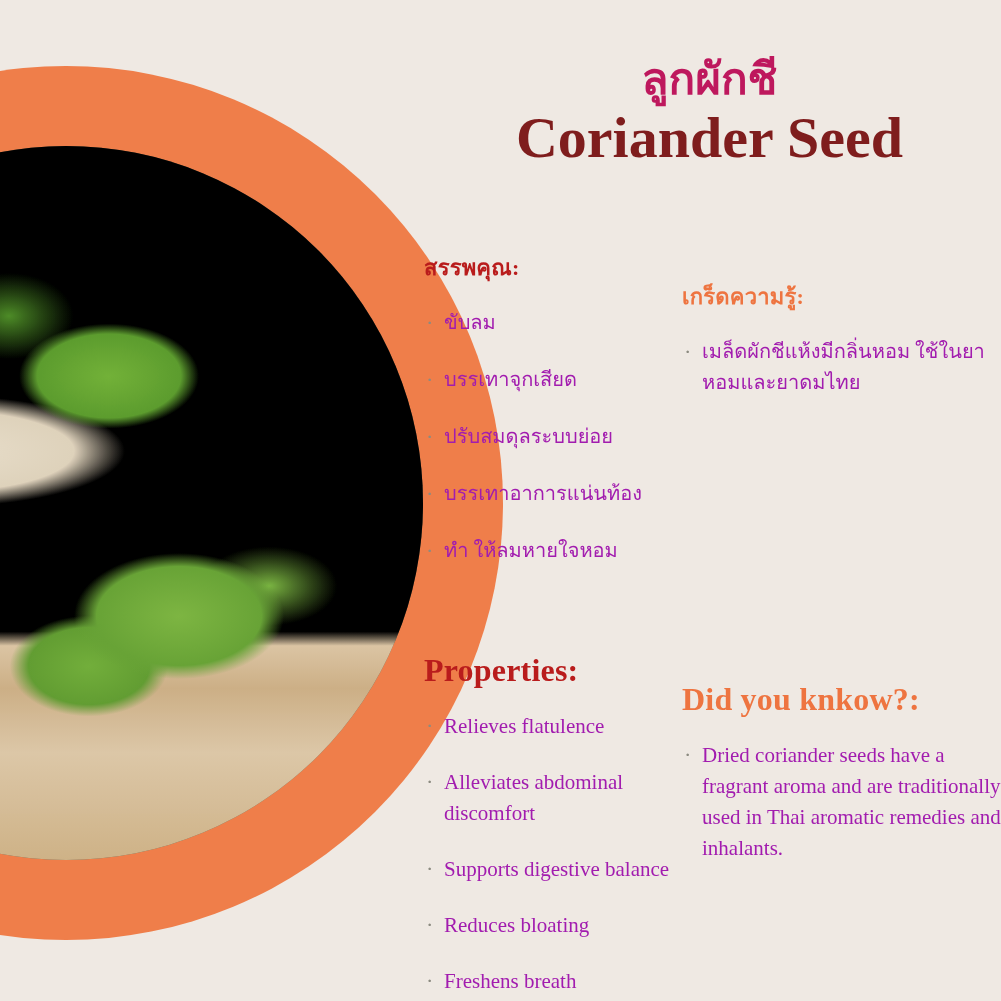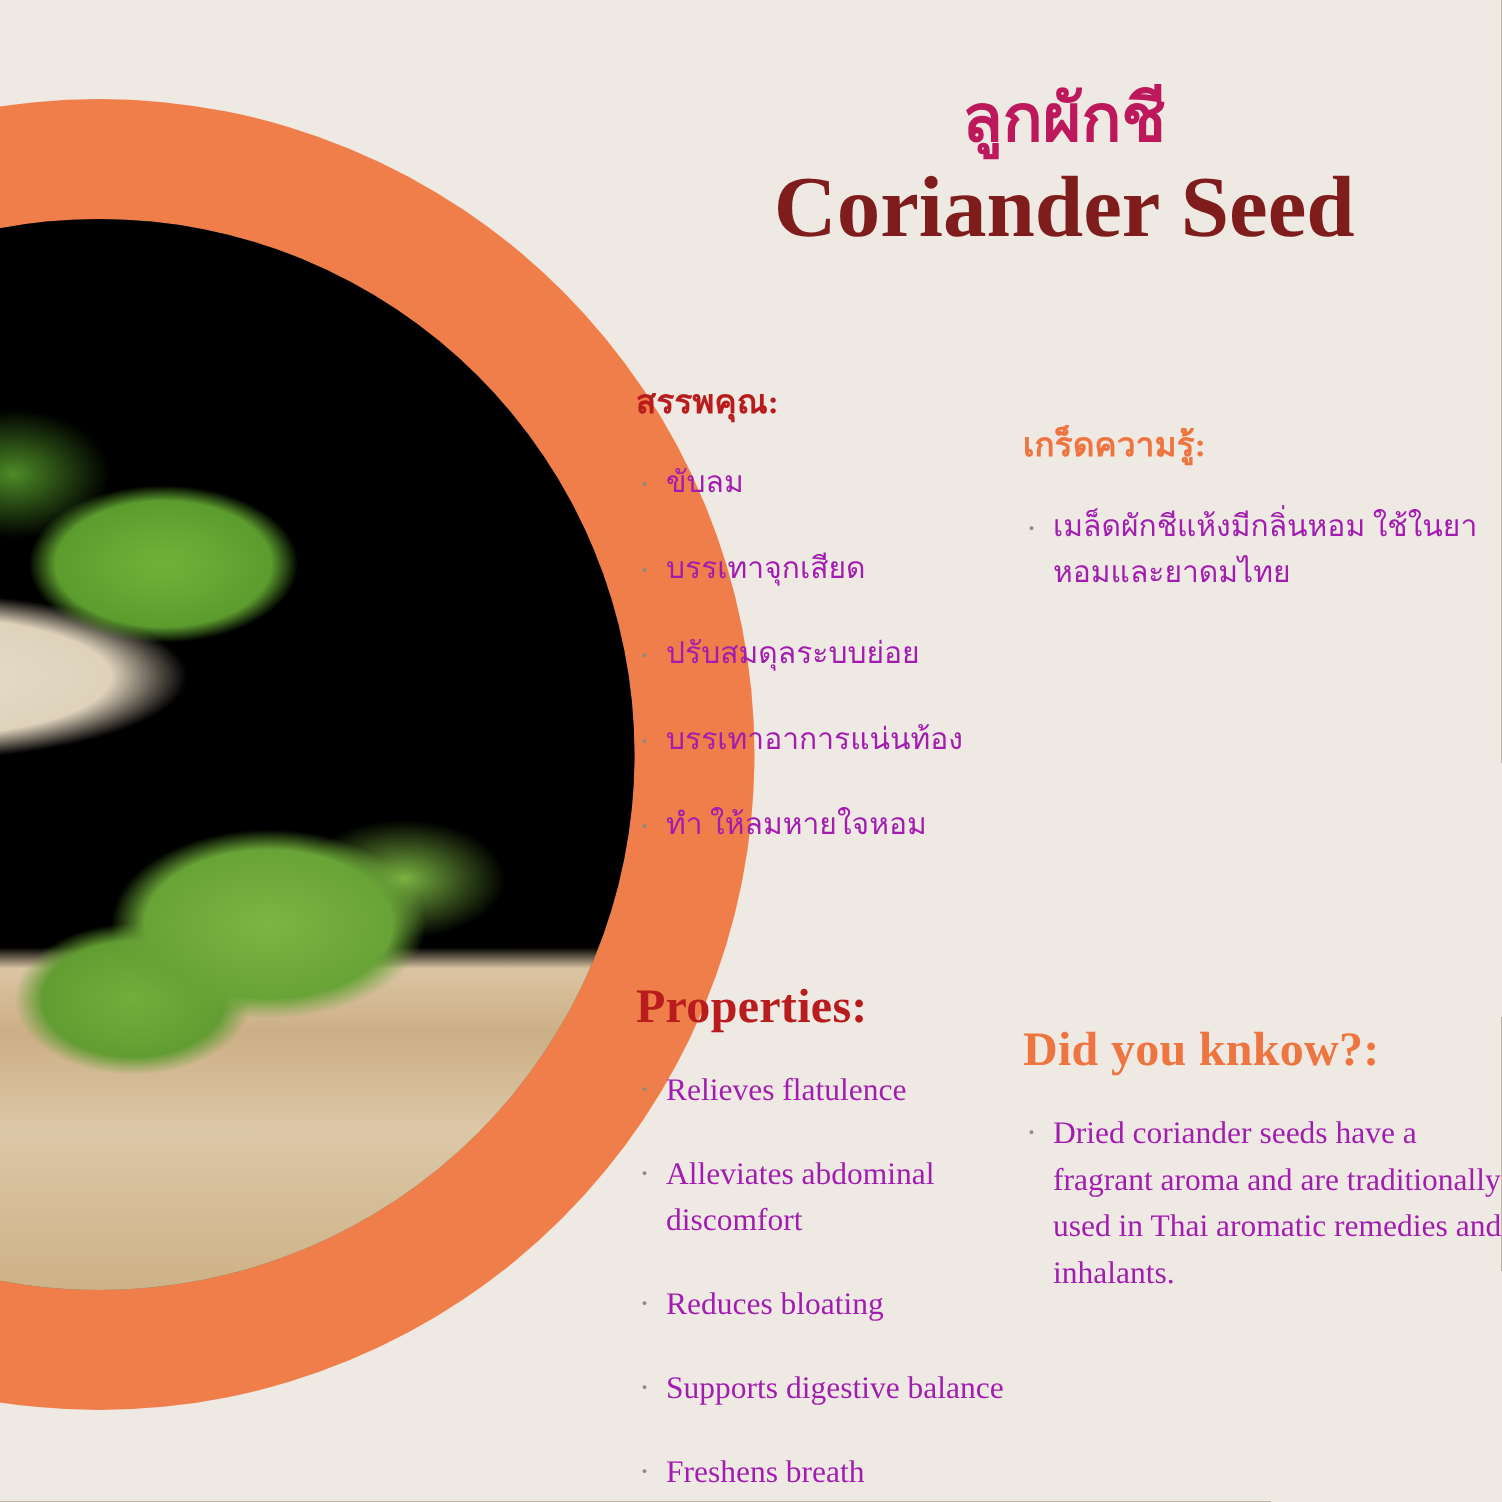--- a/index.html
+++ b/index.html
@@ -213,22 +213,22 @@
         <ul class="bullets thai right">
           <li>เมล็ดผักชีแห้งมีกลิ่นหอม ใช้ในยาหอมและยาดมไทย</li>
         </ul>
       </div>
 
       <div class="col row-2">
         <div class="sec-head green">Properties:</div>
         <ul class="bullets">
           <li>Relieves flatulence</li>
           <li>Alleviates abdominal discomfort</li>
+          <li>Supports digestive balance</li>
           <li>Reduces bloating</li>
-          <li>Supports digestive balance</li>
           <li>Freshens breath</li>
         </ul>
       </div>
 
       <div class="col col-right row-2">
         <div class="sec-head orange">Did you knkow?:</div>
         <ul class="bullets right">
           <li>Dried coriander seeds have a fragrant aroma and are traditionally used in Thai aromatic remedies and inhalants.</li>
         </ul>
       </div>

